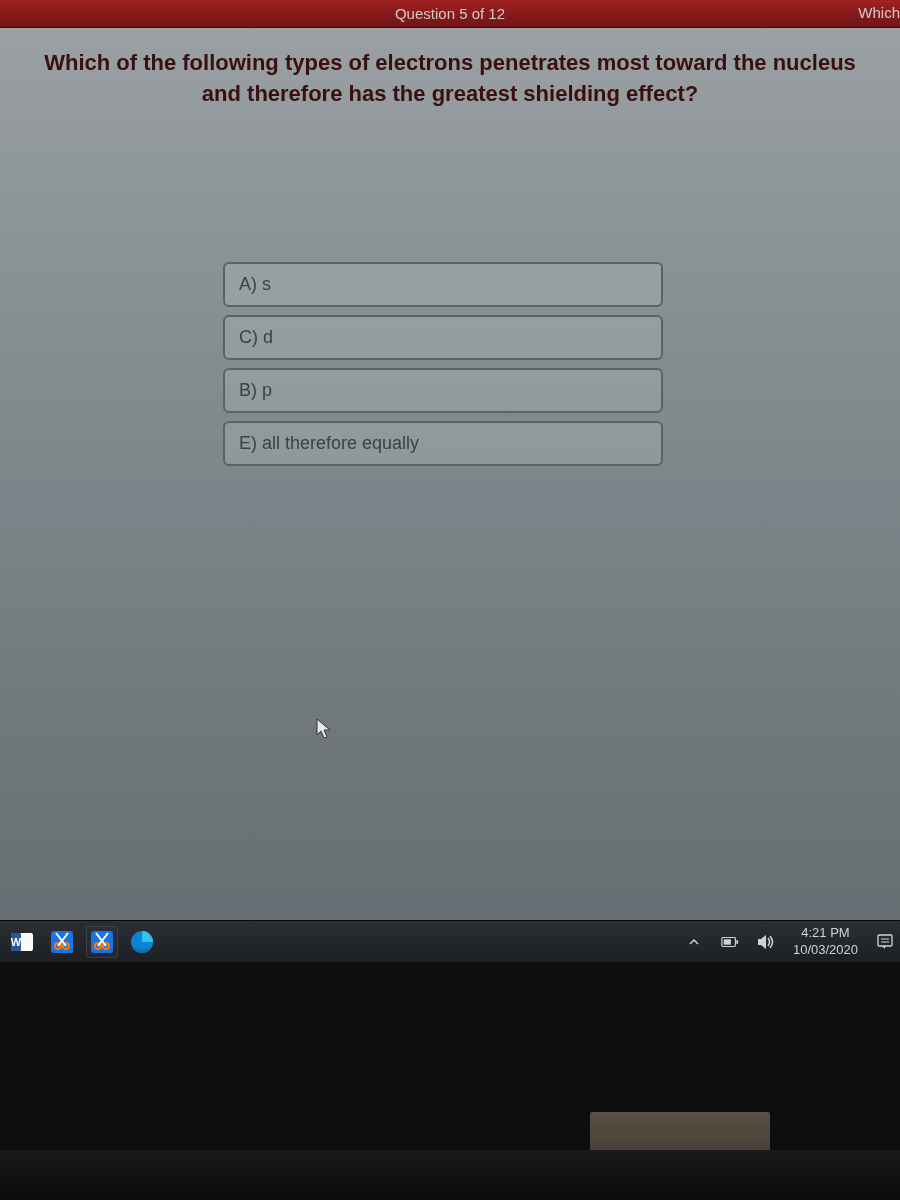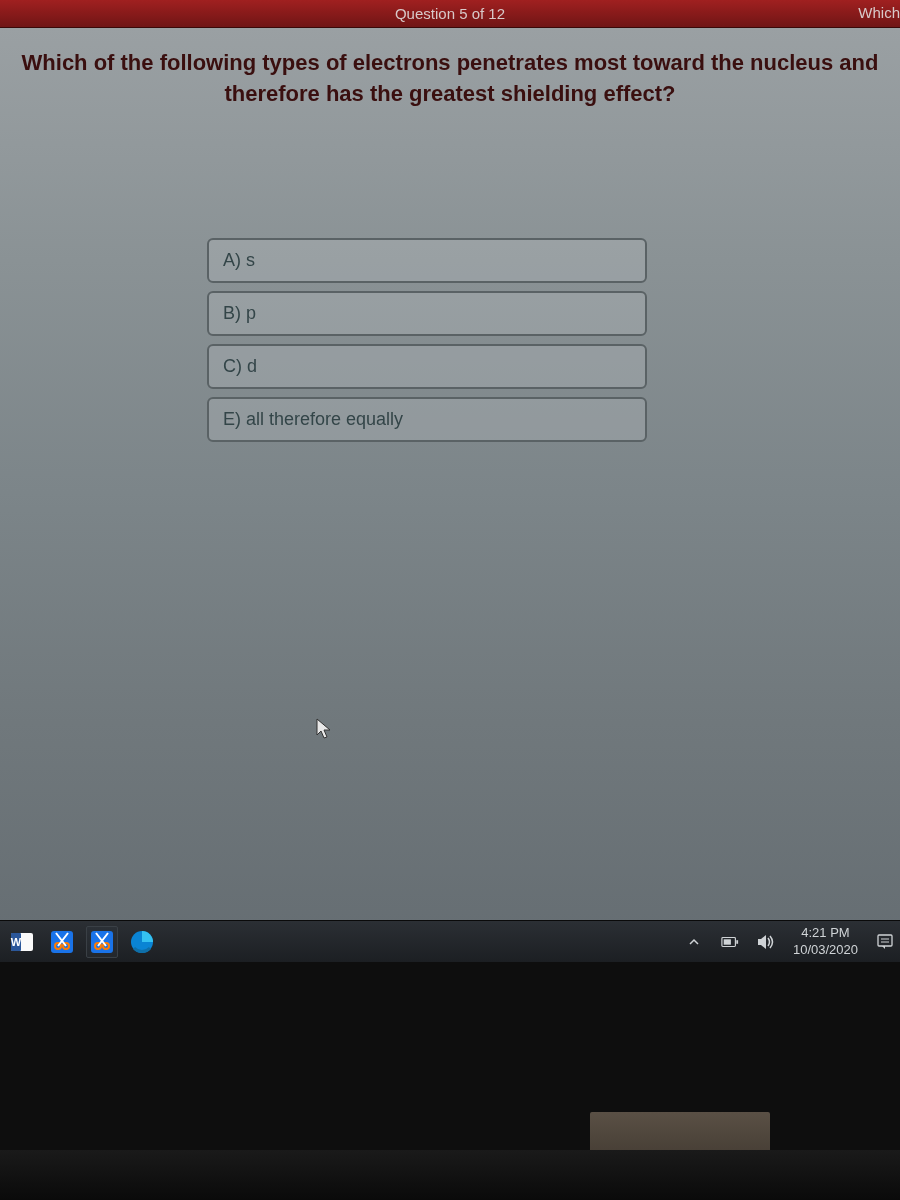--- a/index.html
+++ b/index.html
@@ -48,34 +48,34 @@
     padding-right: 0;
   }
   
   .content-area {
     position: absolute;
     top: 28px;
     left: 0;
     right: 0;
     bottom: 0;
     background: linear-gradient(180deg, #9aa0a3 0%, #8a9295 25%, #7c8589 50%, #70787c 75%, #656d72 100%);
-    padding: 20px 12px;
+    padding: 20px 28px;
   }
   
   .question-text {
     text-align: center;
     color: #3a0f0f;
     font-size: 22px;
     font-weight: bold;
     line-height: 1.4;
     padding: 0 6px 40px 6px;
   }
   
   .answers-container {
-    margin-top: 88px;
+    margin-top: 112px;
     margin-left: 195px;
     width: 440px;
   }
   
   .answer-option {
     border: 2px solid #5a6265;
     border-radius: 6px;
     background: rgba(200,205,208,0.25);
     padding: 10px 14px;
     margin-bottom: 8px;
@@ -184,22 +184,22 @@
     <div class="header-bar">
       <span class="question-counter">Question 5 of 12</span>
       <span class="submit-partial">Which</span>
     </div>
 
     <div class="content-area">
       <div class="question-text">Which of the following types of electrons penetrates most toward the nucleus and therefore has the greatest shielding effect?</div>
 
       <div class="answers-container">
         <div class="answer-option">A) s</div>
+        <div class="answer-option">C) d</div>
         <div class="answer-option">B) p</div>
-        <div class="answer-option">C) d</div>
         <div class="answer-option">E) all therefore equally</div>
       </div>
 
       <div class="cursor-arrow">
         <svg viewBox="0 0 18 22" width="18" height="22">
           <path d="M1 1 L1 17 L5 13 L8 20 L11 19 L8 12 L14 12 Z" fill="#e8e8e8" stroke="#333" stroke-width="1"></path>
         </svg>
       </div>
     </div>
 

